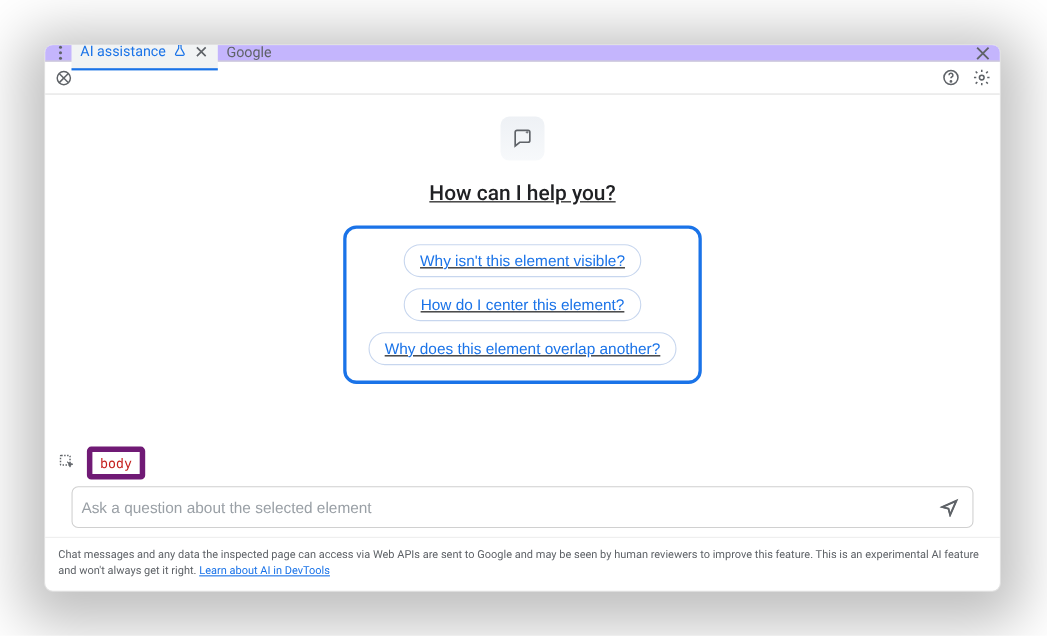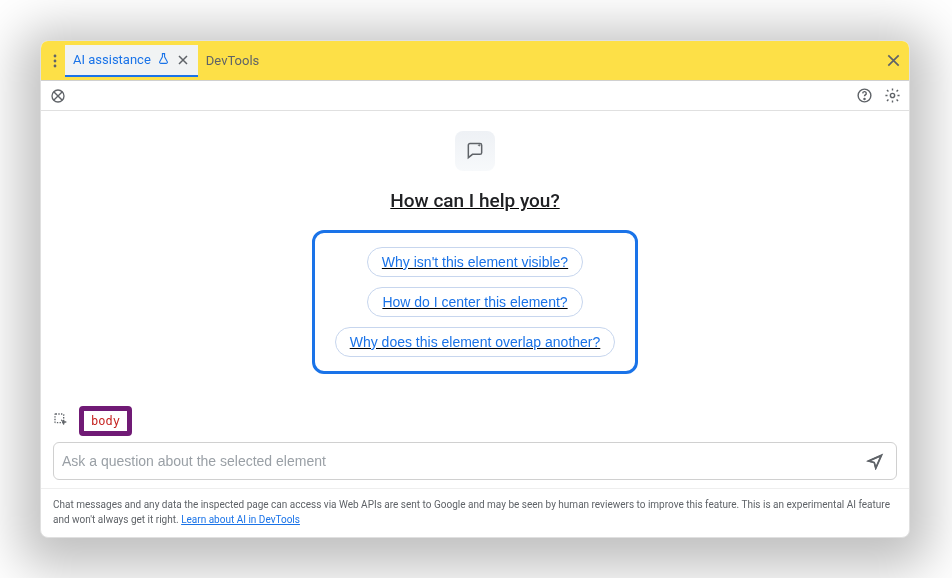--- a/index.html
+++ b/index.html
@@ -19,22 +19,22 @@
       border: 1px solid #e0e0e0;
       box-shadow: 0 10px 50px 20px rgba(0,0,0,0.25);
       display: flex;
       flex-direction: column;
       overflow: hidden;
     }
     
     .tabbar {
       display: flex;
       align-items: center;
-      height: 40px;
-      background: #fde047;
+      height: 15px;
+      background: #c4b5fd;
       border-bottom: 1px solid #d0d0d0;
       padding: 0 4px;
     }
     .kebab {
       width: 20px;
       height: 24px;
       display: flex;
       align-items: center;
       justify-content: center;
       cursor: pointer;
@@ -154,21 +154,21 @@
       border: 5px solid #701a75;
       border-radius: 4px;
       padding: 3px 7px;
       font-size: 12px;
       font-family: ui-monospace, Menlo, Consolas, monospace;
       color: #c5221f;
       cursor: pointer;
     }
     
     .input-row {
-      margin: 0 12px;
+      margin: 0 24px;
       border: 1px solid #d0d0d0;
       border-radius: 6px;
       display: flex;
       align-items: center;
       padding: 0 8px;
       height: 38px;
     }
     .input-field {
       flex: 1;
       border: none;
@@ -222,21 +222,21 @@
             <path d="M9 3h6M10 3v6l-5 9a2 2 0 0 0 1.7 3h10.6a2 2 0 0 0 1.7-3l-5-9V3"></path>
           </svg>
       </span>
       <span class="tab-close">
         <svg width="10" height="10" viewBox="0 0 10 10" stroke="currentColor" stroke-width="1.5">
             <path d="M1 1l8 8M9 1l-8 8"></path>
           </svg>
       </span>
     </div>
     <div class="tab">
-      <span>DevTools</span>
+      <span>Google</span>
     </div>
     <div class="spacer"></div>
     <div class="tabbar-x">
       <svg width="13" height="13" viewBox="0 0 10 10" stroke="currentColor" stroke-width="1.3">
           <path d="M1 1l8 8M9 1l-8 8"></path>
         </svg>
     </div>
   </div>
 
   <div class="toolbar">

